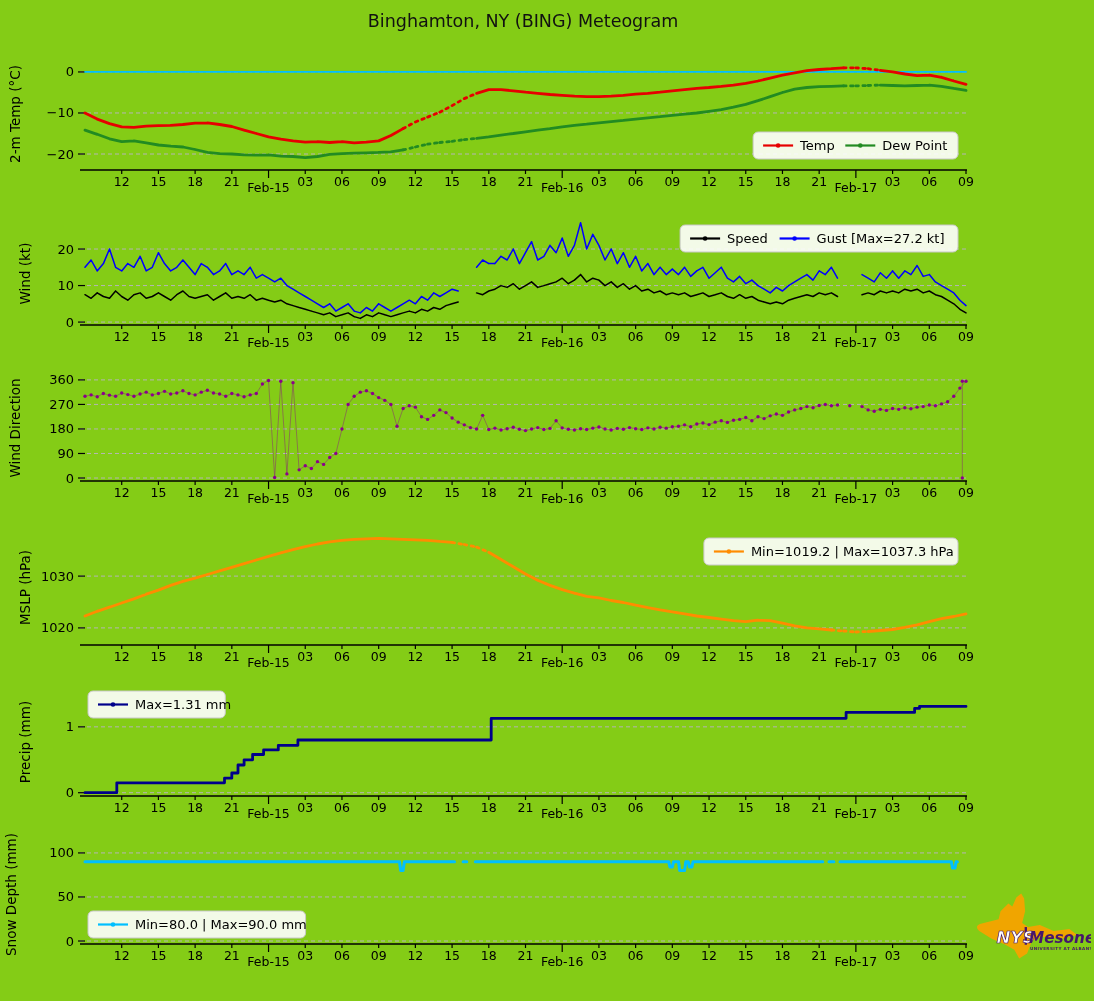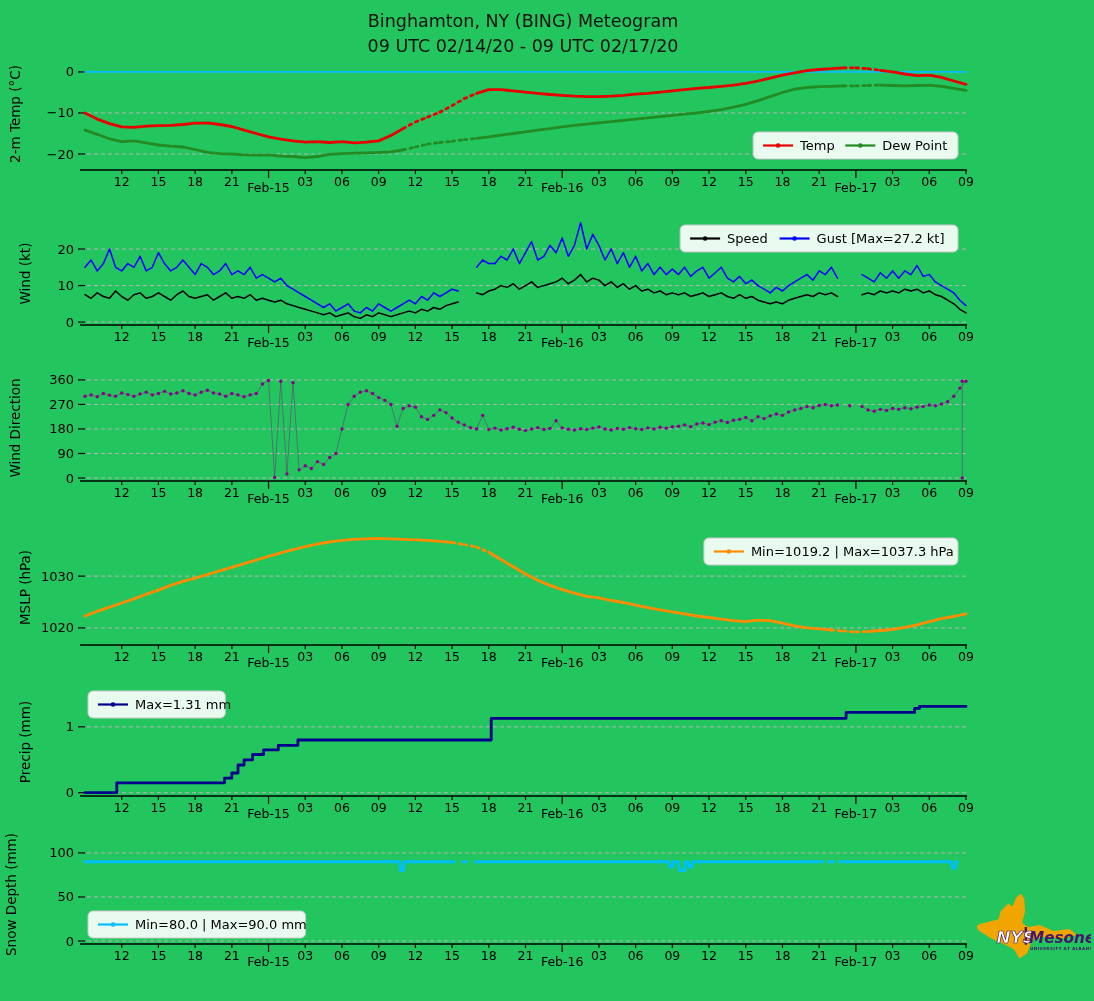--- a/index.html
+++ b/index.html
@@ -1,29 +1,28 @@
 <!DOCTYPE html>
 <html><head>
 <meta charset="utf-8">
 <style>
   html,body{margin:0;padding:0;background:#fff;}
-  .page{position:relative;width:1094px;height:1001px;background:#22c55e;overflow:hidden;
+  .page{position:relative;width:1094px;height:1001px;background:#84cc16;overflow:hidden;
         font-family:"DejaVu Sans",sans-serif;color:#000;}
   .title-block{position:absolute;top:9px;left:0;width:1046px;text-align:center;}
   .title-line{font-size:17.5px;line-height:1.45;color:#111;}
   #meteogram-svg{position:absolute;left:0;top:0;font-family:"DejaVu Sans",sans-serif;}
   .logo{position:absolute;left:973px;top:888px;width:118px;height:82px;}
 </style>
 </head>
 <body>
 
 <div class="page">
   <div class="title-block">
     <div class="title-line">Binghamton, NY (BING) Meteogram</div>
-    <div class="title-line">09 UTC 02/14/20 - 09 UTC 02/17/20</div>
   </div>
 
   <svg id="meteogram-svg" width="1094" height="1001" viewBox="0 0 1094 1001">
       <g>
         <line x1="80" x2="966" y1="71.94871794871796" y2="71.94871794871796" stroke="#b5b5b5" stroke-width="1" stroke-dasharray="4 3"></line>
         <line x1="78" x2="85" y1="71.94871794871796" y2="71.94871794871796" stroke="#000" stroke-width="1.2"></line>
         <text x="74" y="76.44871794871796" text-anchor="end" font-size="13">0</text>
         <line x1="80" x2="966" y1="112.97435897435898" y2="112.97435897435898" stroke="#b5b5b5" stroke-width="1" stroke-dasharray="4 3"></line>
         <line x1="78" x2="85" y1="112.97435897435898" y2="112.97435897435898" stroke="#000" stroke-width="1.2"></line>
         <text x="74" y="117.47435897435898" text-anchor="end" font-size="13">−10</text>

